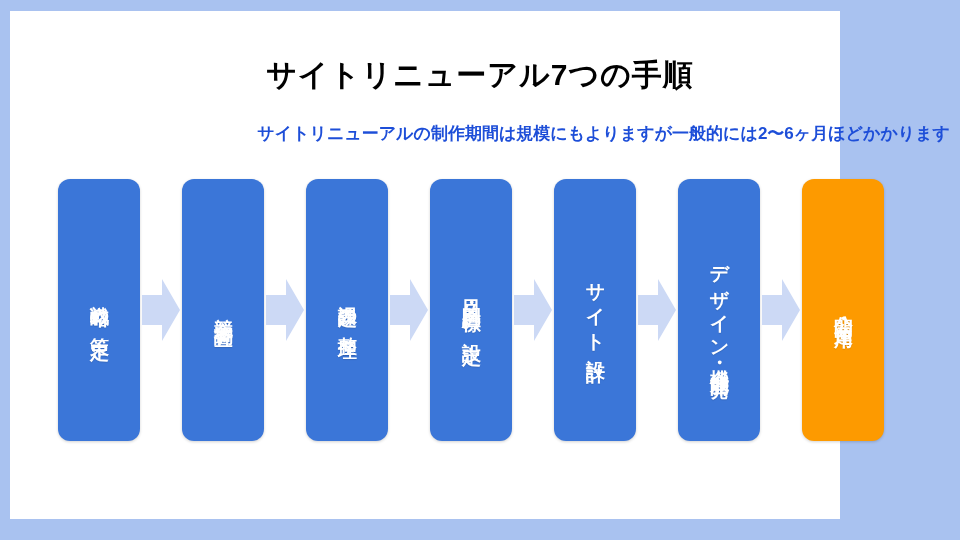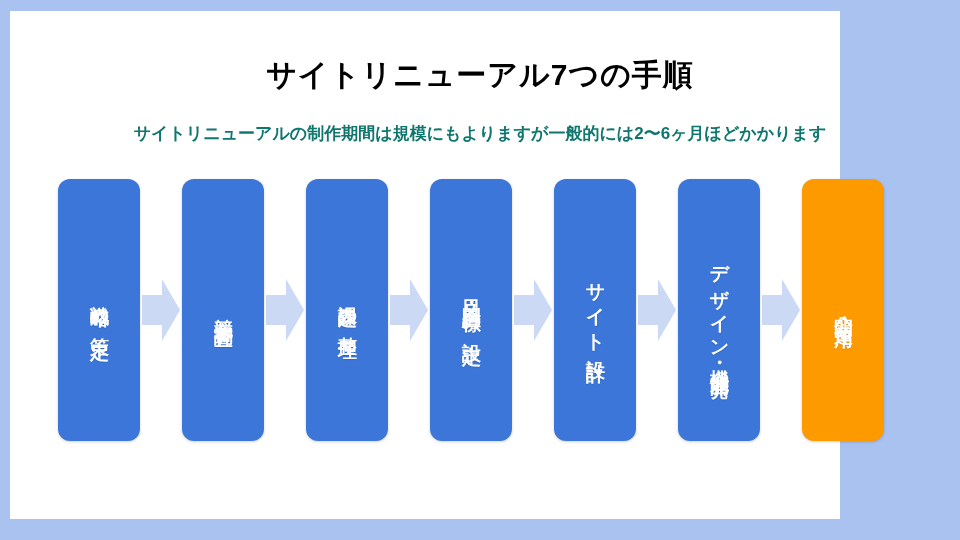--- a/index.html
+++ b/index.html
@@ -42,25 +42,25 @@
     letter-spacing: 1px;
     color: #000000;
     white-space: nowrap;
   }
 
   #subtitle {
     position: absolute;
     left: 0;
     top: 111px;
     width: 940px;
-    text-align: center;
+    text-align: right;
     font-size: 17px;
     font-weight: 700;
     letter-spacing: 0px;
-    color: #0f766e;
+    color: #1d4ed8;
     white-space: nowrap;
   }
 
   #flow {
     position: absolute;
     left: 0;
     top: 0;
     width: 940px;
     height: 508px;
   }

